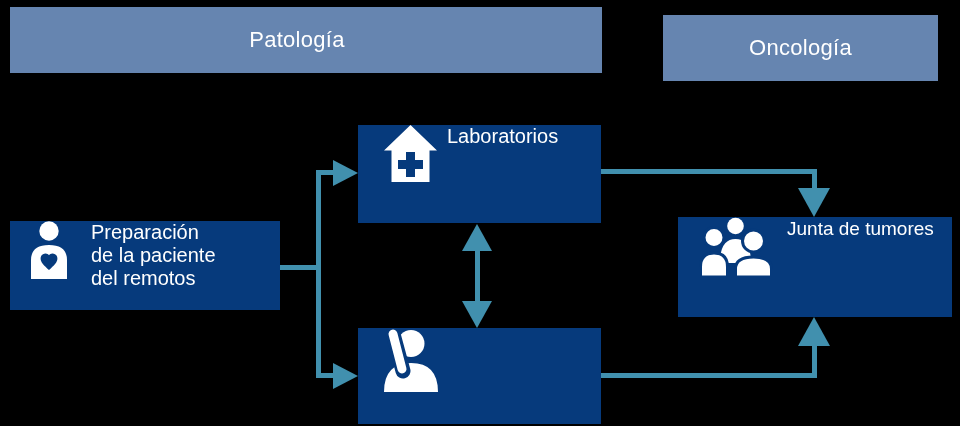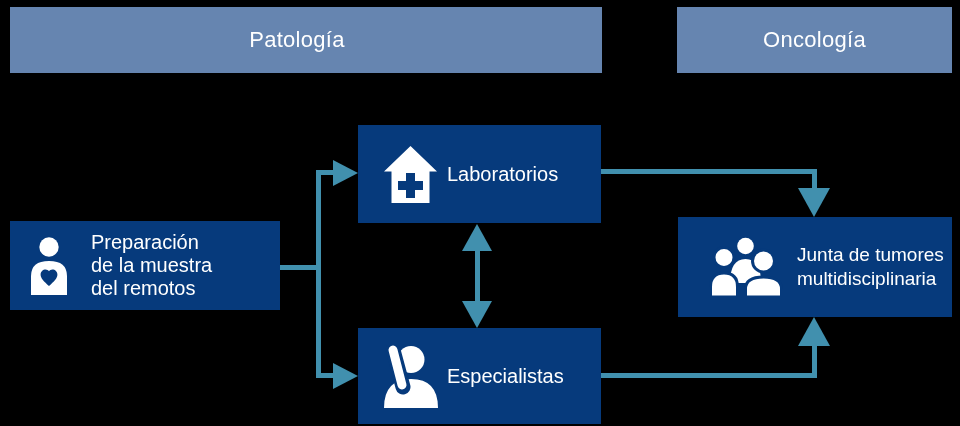--- a/index.html
+++ b/index.html
@@ -10,36 +10,36 @@
   }
   
   .lane-header{
     position:absolute;top:7px;height:66px;
     background:var(--lane-bg,#6685b0);
     display:flex;align-items:center;justify-content:center;
     color:var(--text,#fff);font-size:22px;letter-spacing:.3px;
   }
   .lane-header.pathology{left:10px;width:592px;}
   .lane-header.pathology .lane-label{transform:translateX(-21px);margin-left:24px;}
-  .lane-header.oncology{left:677px;width:275px;}
+  .lane-header.oncology{left:663px;width:275px;margin-top:8px;}
 
   
   .node{
     position:absolute;background:var(--node-bg,#063a7c);
-    display:flex;align-items:center;color:var(--text,#fff);
+    display:flex;color:var(--text,#fff);
     box-sizing:border-box;
   }
   .node .label{font-size:20px;line-height:23px;}
   .node-patient{left:10px;top:221px;width:270px;height:89px;padding-left:18px;}
   .node-patient .label{margin-left:21px;}
   .node-labs{left:358px;top:125px;width:243px;height:98px;padding-left:26px;}
   .node-labs .label{margin-left:10px;}
   .node-specialists{left:358px;top:328px;width:243px;height:96px;padding-left:13px;}
   .node-specialists .label{margin-left:6px;}
-  .node-board{left:678px;top:217px;width:274px;height:100px;padding-left:31px;}
+  .node-board{left:678px;top:217px;width:274px;height:100px;padding-left:21px;}
   .node-board .label{margin-left:14px;font-size:19px;line-height:24px;}
 
   
   .cline{position:absolute;background:var(--connector,#4190ae);}
   .c-patient-stub{left:280px;top:265px;width:38px;height:5px;}
   .c-branch-v{left:316px;top:170px;width:5px;height:208px;}
   .c-top-stub{left:316px;top:170px;width:18px;height:5px;}
   .c-bot-stub{left:316px;top:373px;width:18px;height:5px;}
   .c-labs-out{left:601px;top:169px;width:216px;height:5px;}
   .c-drop{left:812px;top:169px;width:5px;height:22px;}
@@ -84,21 +84,21 @@
   <div class="node node-patient">
     <span class="icon">
       <svg width="42" height="58" viewBox="0 0 42 58">
         <circle class="fig" cx="21" cy="10" r="9.7"></circle>
         <path class="fig" d="M3 58 V39 Q3 24 21 24 Q39 24 39 39 V58 Z"></path>
         <path class="cut" d="M21 49 C16 44.2 12.6 41.4 12.6 37.4 C12.6 34.5 14.9 32.4 17.6 32.4 C19 32.4 20.3 33.1 21 34.2 C21.7 33.1 23 32.4 24.4 32.4 C27.1 32.4 29.4 34.5 29.4 37.4 C29.4 41.4 26 44.2 21 49 Z"></path>
       </svg>
     </span>
     <div class="label">
       <div>Preparación</div>
-      <div>de la muestra</div>
+      <div>de la paciente</div>
       <div>del remotos</div>
     </div>
   </div>
 
   <div class="node node-labs">
     <span class="icon">
       <svg width="53" height="57" viewBox="0 0 53 57">
         <path class="fig" d="M26.5 0 L53 25.5 L45.5 25.5 L45.5 57 L7.5 57 L7.5 25.5 L0 25.5 Z"></path>
         <rect class="cut" x="22" y="27" width="9" height="25"></rect>
         <rect class="cut" x="14" y="35" width="25" height="9"></rect>
@@ -111,39 +111,35 @@
 
   <div class="node node-specialists">
     <span class="icon">
       <svg width="70" height="64" viewBox="0 0 70 64">
         <circle class="fig" cx="40" cy="15.5" r="13.5"></circle>
         <path class="fig" d="M13 64 Q13 35 40 35 Q67 35 67 64 Z"></path>
         <line class="gap" x1="22" y1="6" x2="32" y2="43" stroke-width="15" stroke-linecap="round"></line>
         <line x1="22" y1="6" x2="31" y2="41" stroke="#ffffff" stroke-width="9" stroke-linecap="round"></line>
       </svg>
     </span>
-    <div class="label">
-      <div>Especialistas</div>
-    </div>
   </div>
 
   <div class="node node-board">
     <span class="icon">
       <svg width="74" height="60" viewBox="0 0 74 60">
         <circle class="fig" cx="36.5" cy="9" r="8.3"></circle>
         <path class="fig" d="M21 46 Q21 22 36.5 22 Q52 22 52 46 Z"></path>
         <circle class="fig-outlined" cx="15" cy="20.5" r="10"></circle>
         <path class="fig-outlined" d="M1.5 60 V50 Q1.5 36 15 36 Q28.5 36 28.5 50 V60 Z"></path>
         <circle class="fig-outlined" cx="54.5" cy="24" r="11"></circle>
         <path class="fig-outlined" d="M36.5 60 V52 Q36.5 40 54.5 40 Q72.5 40 72.5 52 V60 Z"></path>
       </svg>
     </span>
     <div class="label">
       <div>Junta de tumores</div>
-      <div>multidisciplinaria</div>
     </div>
   </div>
 
   <div class="cline c-patient-stub"></div>
   <div class="cline c-branch-v"></div>
   <div class="cline c-top-stub"></div>
   <div class="tri tri-right ah-labs"></div>
   <div class="cline c-bot-stub"></div>
   <div class="tri tri-right ah-spec"></div>
 

